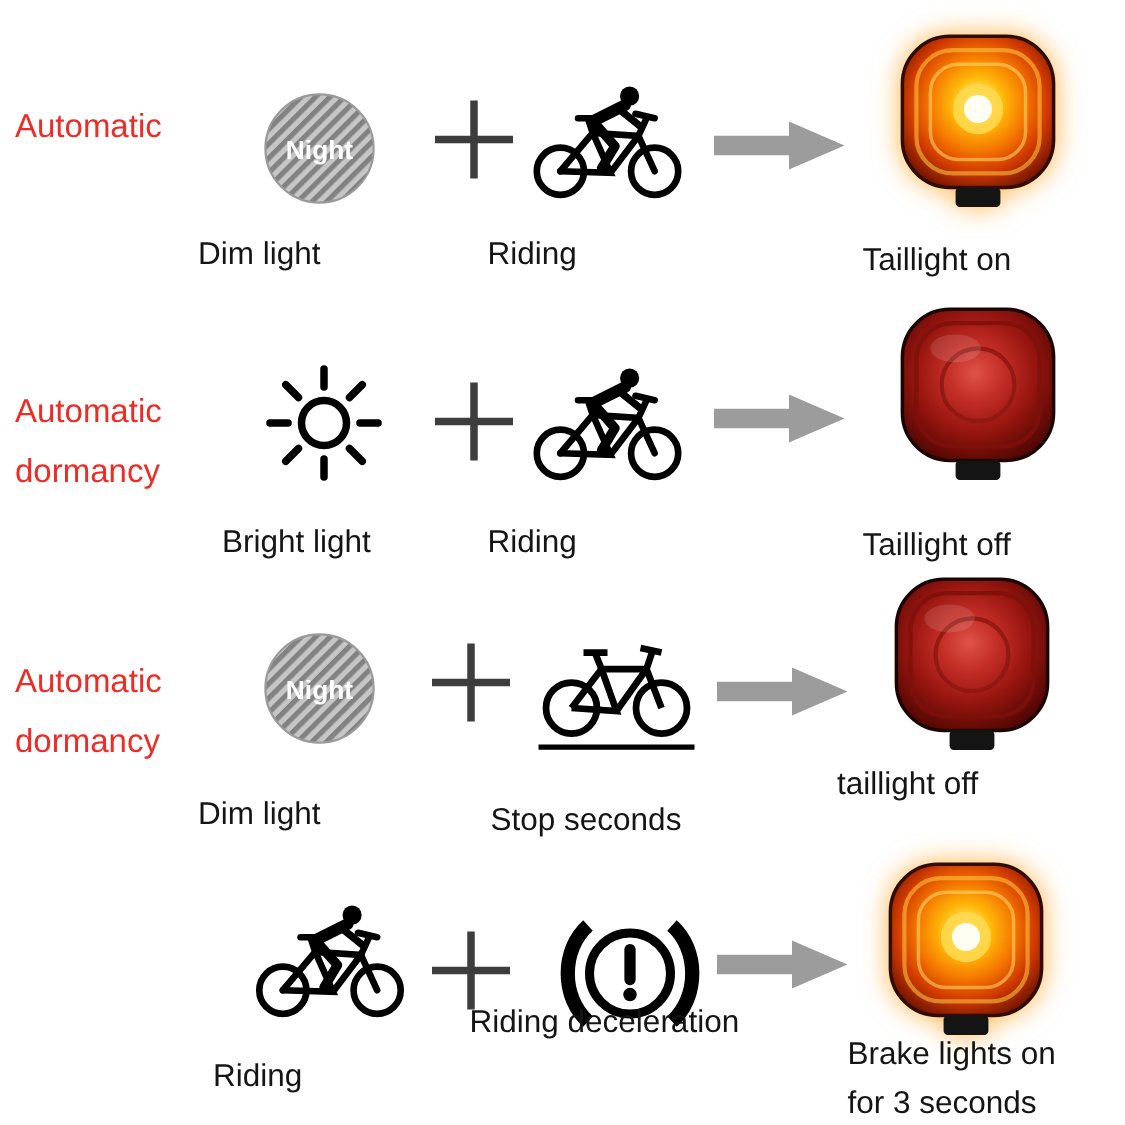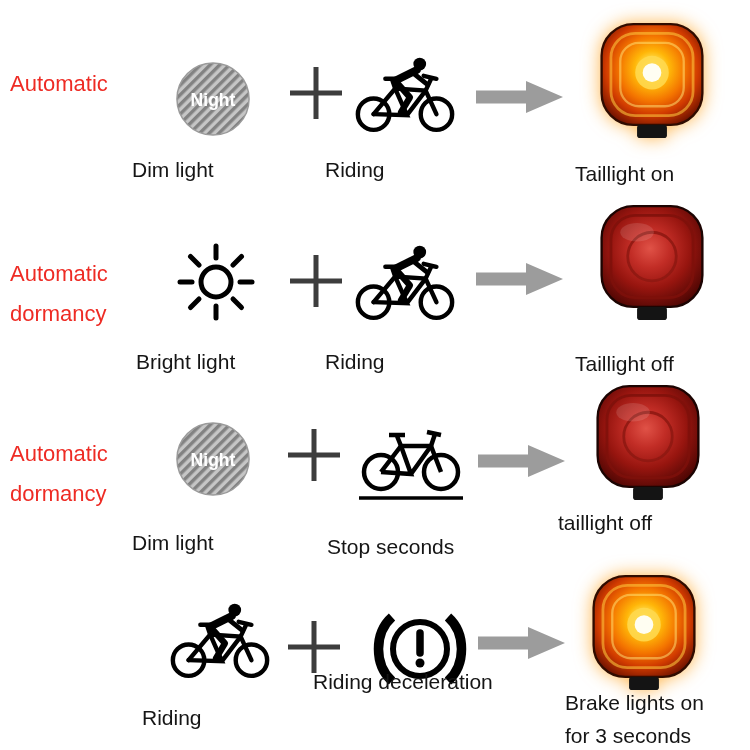--- a/index.html
+++ b/index.html
@@ -115,21 +115,21 @@
         <path d="M20 44 L8 44"></path>
       <path d="M44 68 L44 80"></path>
         <path d="M44 20 L44 8"></path>
       <path d="M61 27 L69.5 18.5"></path>
         <path d="M27 27 L18.5 18.5"></path>
       <path d="M61 61 L69.5 69.5"></path>
         <path d="M27 61 L18.5 69.5"></path>
     </g>
   </svg>
 </div>
-<div class="abs lbl" style="left:136px;top:350px;width:160px">Bright light</div>
+<div class="abs lbl" style="left:148px;top:350px;width:160px">Bright light</div>
 
 <div class="abs" style="left:287px;top:252px">
   <svg viewBox="0 0 58 58" width="58" height="58">
     <path d="M29 3 V55 M3 29 H55" stroke="#3d3d3d" stroke-width="5" fill="none"></path>
   </svg>
 </div>
 
 <div class="abs" style="left:350px;top:244px">
   <svg viewBox="0 0 112 80" width="110" height="79">
     <g fill="none" stroke="#000" stroke-width="4.5" stroke-linecap="round">

